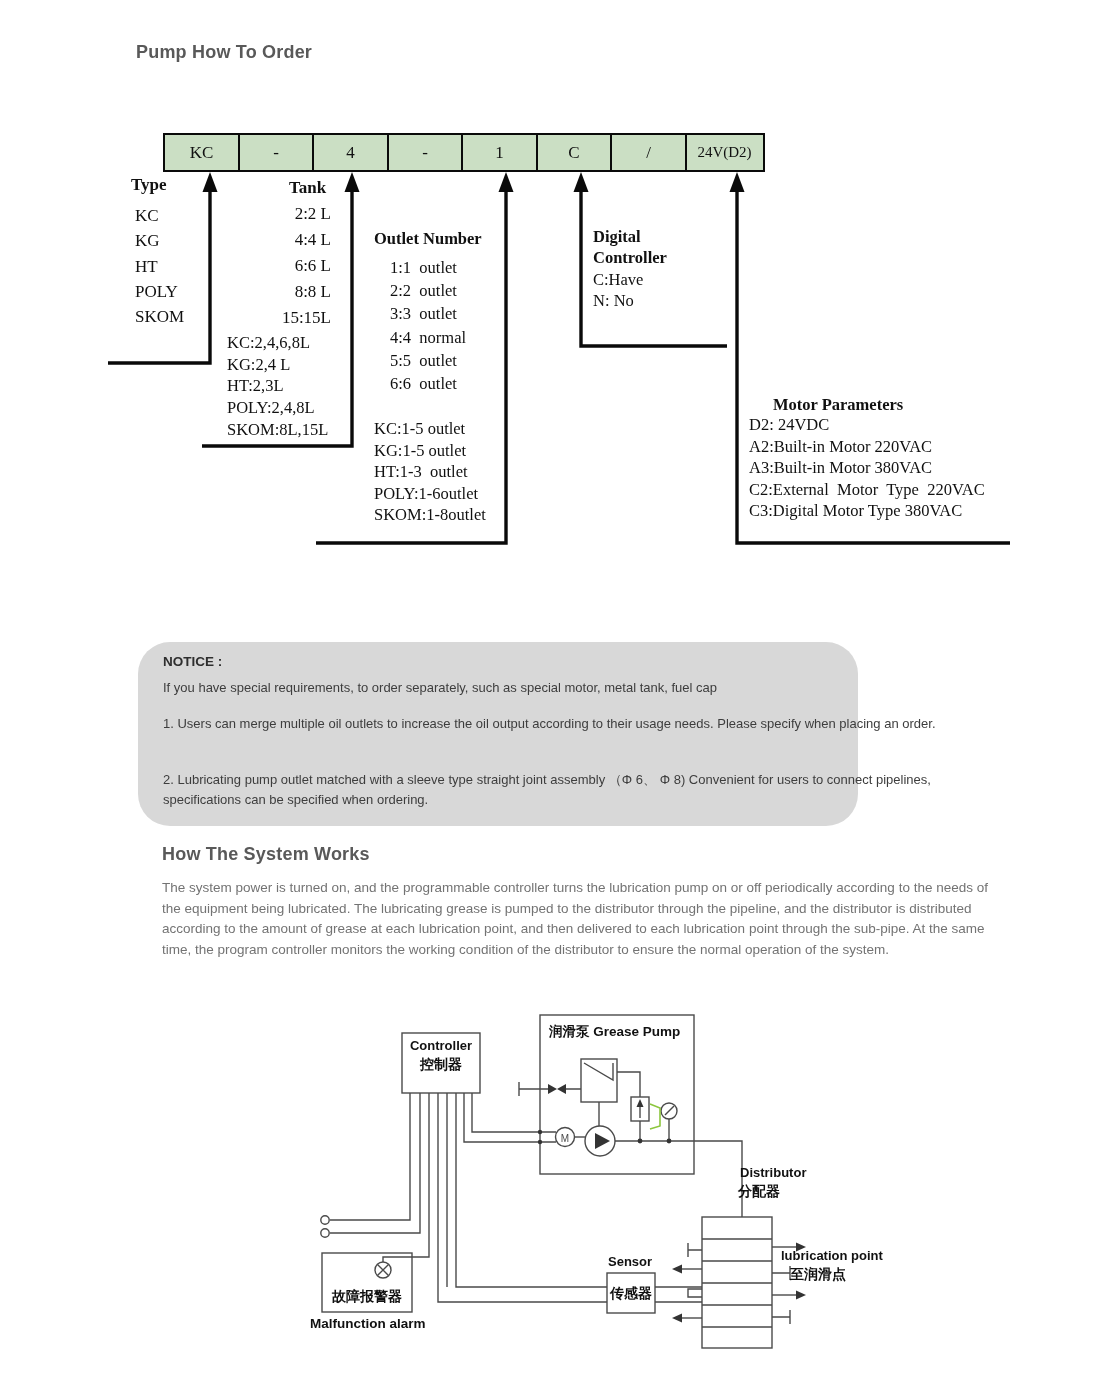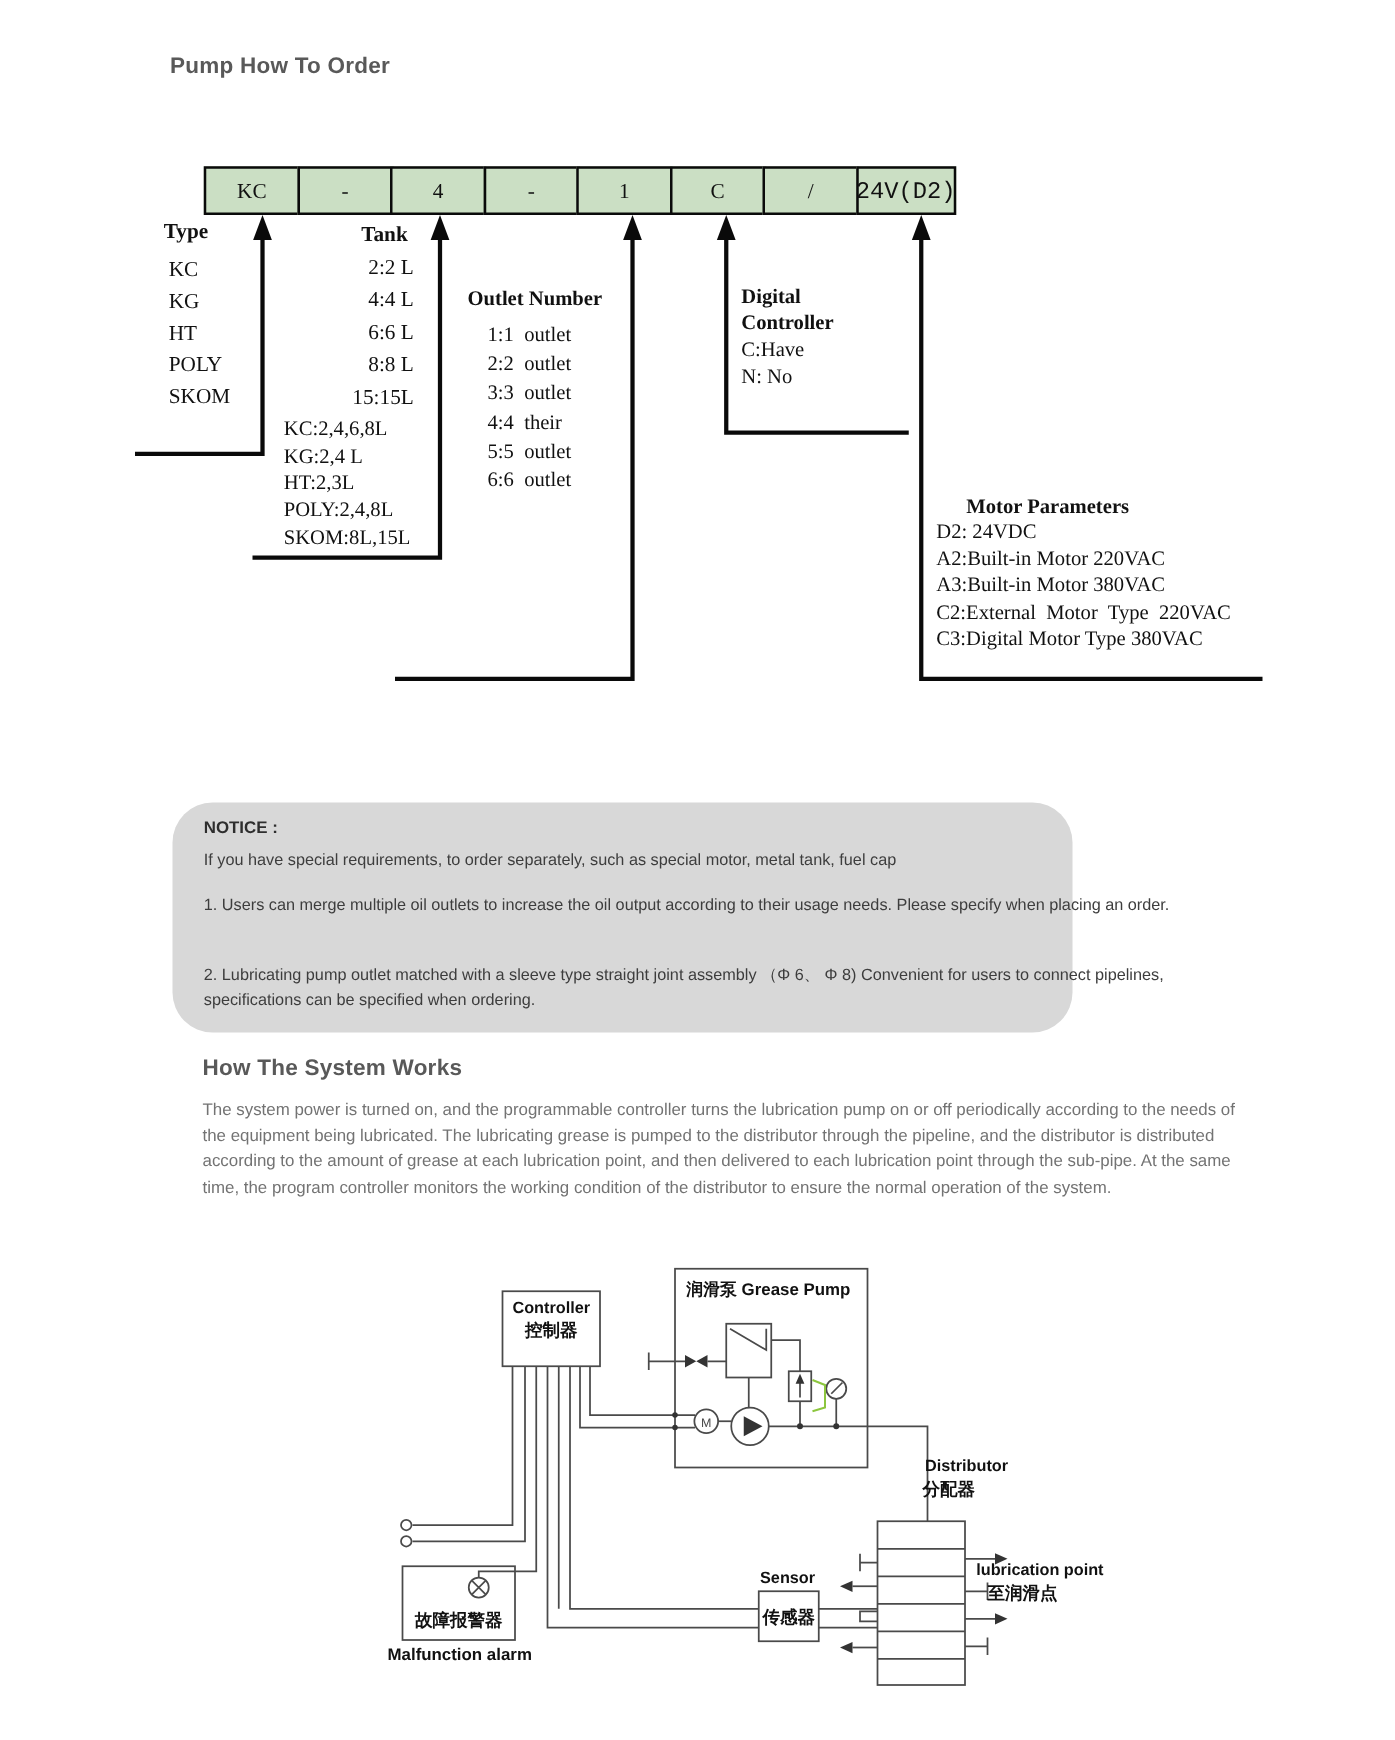--- a/index.html
+++ b/index.html
@@ -6,21 +6,21 @@
   #page{position:relative;width:1116px;height:1392px;background:#ffffff;overflow:hidden;
         font-family:"Liberation Sans",sans-serif;color:#1a1a1a;}
   .abs{position:absolute;}
   .heading{font-weight:bold;font-size:18px;color:#595959;letter-spacing:.2px;}
   
   #code-row{display:flex;top:133px;left:163px;}
   .code-cell{box-sizing:border-box;width:77px;height:39px;border:2.5px solid #0a0a0a;margin-left:-2.5px;
              background:#cbdfc4;display:flex;align-items:center;justify-content:center;
              font-family:"Liberation Serif",serif;font-size:17px;color:#111;}
   .code-cell:first-child{margin-left:0;}
-  .code-cell.wide{width:80px;font-size:19px;font-family:Liberation Mono, monospace;}
+  .code-cell.wide{width:80px;font-size:15px;}
   
   .ser{font-family:"Liberation Serif",serif;font-size:17px;color:#111;}
   .ser.bold{font-weight:bold;}
   .ser .ln{white-space:pre;}
   .small{font-size:16.5px;}
   
   #notice{left:138px;top:642px;width:720px;height:184px;background:#d8d8d8;border-radius:32px;}
   .notice-text{font-size:13px;color:#3d3d3d;line-height:20px;}
   
   .body-text{font-size:13.5px;color:#737373;line-height:20.5px;}
@@ -170,23 +170,30 @@
     <div class="ln">HT:2,3L</div>
     <div class="ln">POLY:2,4,8L</div>
     <div class="ln">SKOM:8L,15L</div>
   </div>
 
   <div class="abs ser bold small" style="left:374px;top:229px;">Outlet Number</div>
   <div class="abs ser small" style="left:390px;top:256px;line-height:23.2px;">
     <div class="ln">1:1  outlet</div>
     <div class="ln">2:2  outlet</div>
     <div class="ln">3:3  outlet</div>
-    <div class="ln">4:4  their</div>
+    <div class="ln">4:4  normal</div>
     <div class="ln">5:5  outlet</div>
     <div class="ln">6:6  outlet</div>
+  </div>
+  <div class="abs ser small" style="left:374px;top:418px;line-height:21.6px;">
+    <div class="ln">KC:1-5 outlet</div>
+    <div class="ln">KG:1-5 outlet</div>
+    <div class="ln">HT:1-3  outlet</div>
+    <div class="ln">POLY:1-6outlet</div>
+    <div class="ln">SKOM:1-8outlet</div>
   </div>
 
   <div class="abs ser bold small" style="left:593px;top:226px;line-height:21px;">
     <div>Digital</div>
     <div>Controller</div>
   </div>
   <div class="abs ser small" style="left:593px;top:269px;line-height:21px;">
     <div class="ln">C:Have</div>
     <div class="ln">N: No</div>
   </div>

